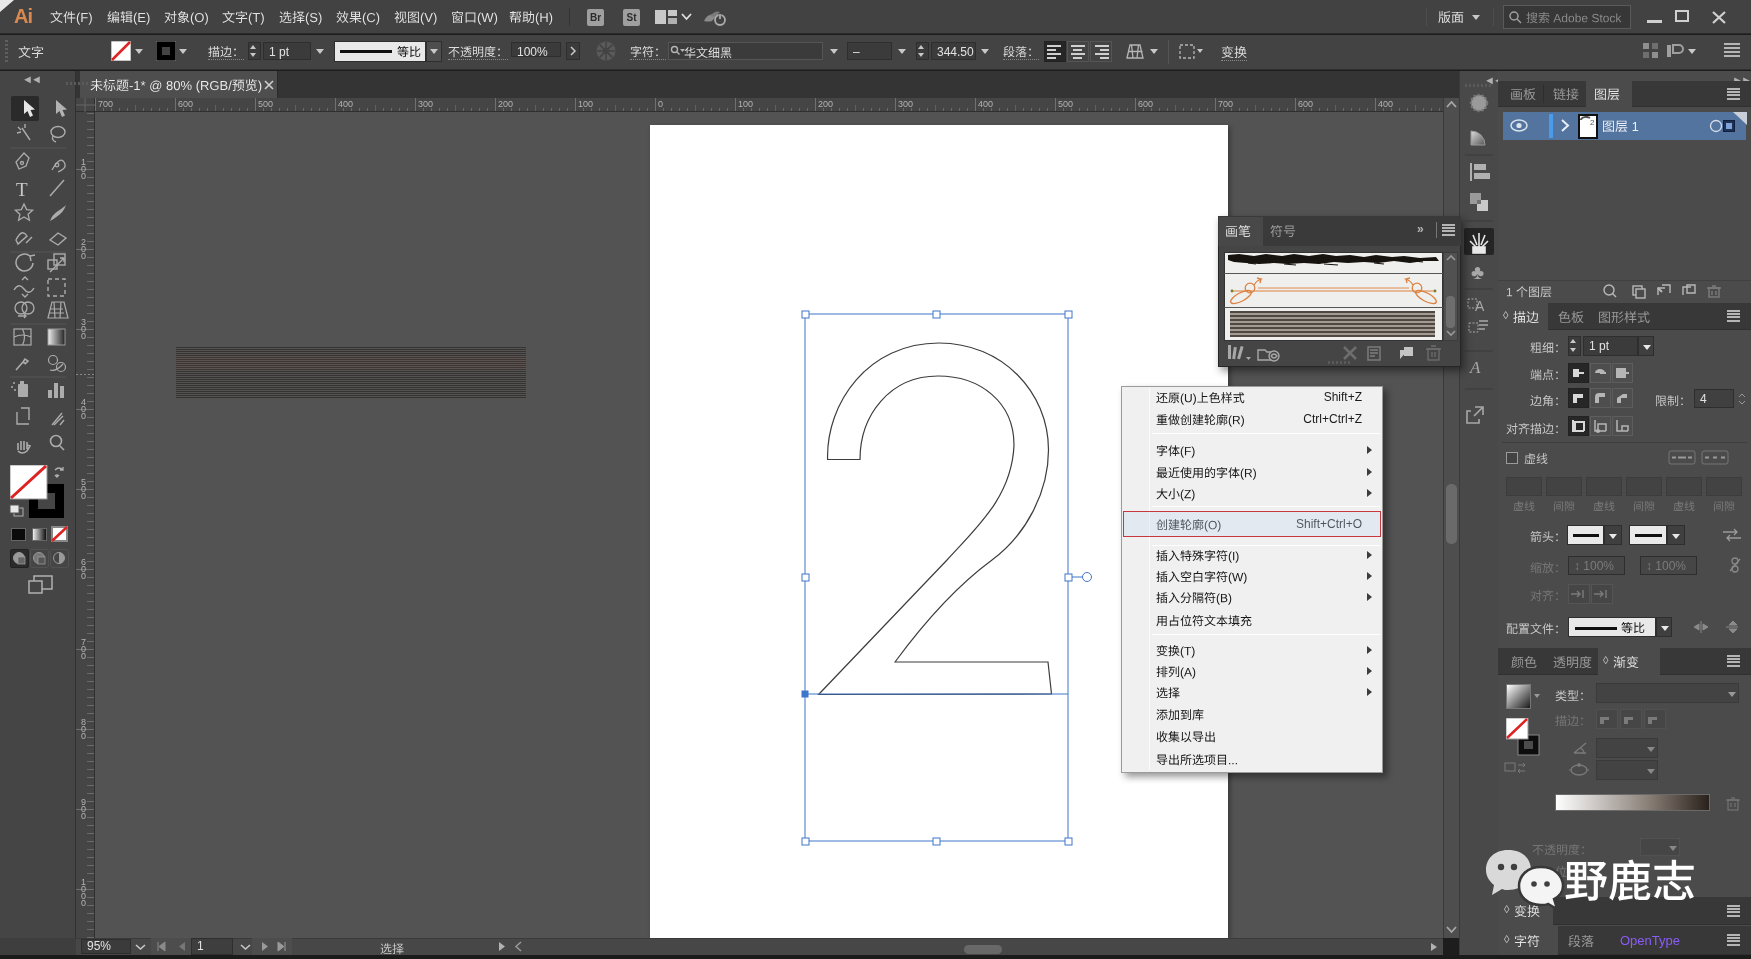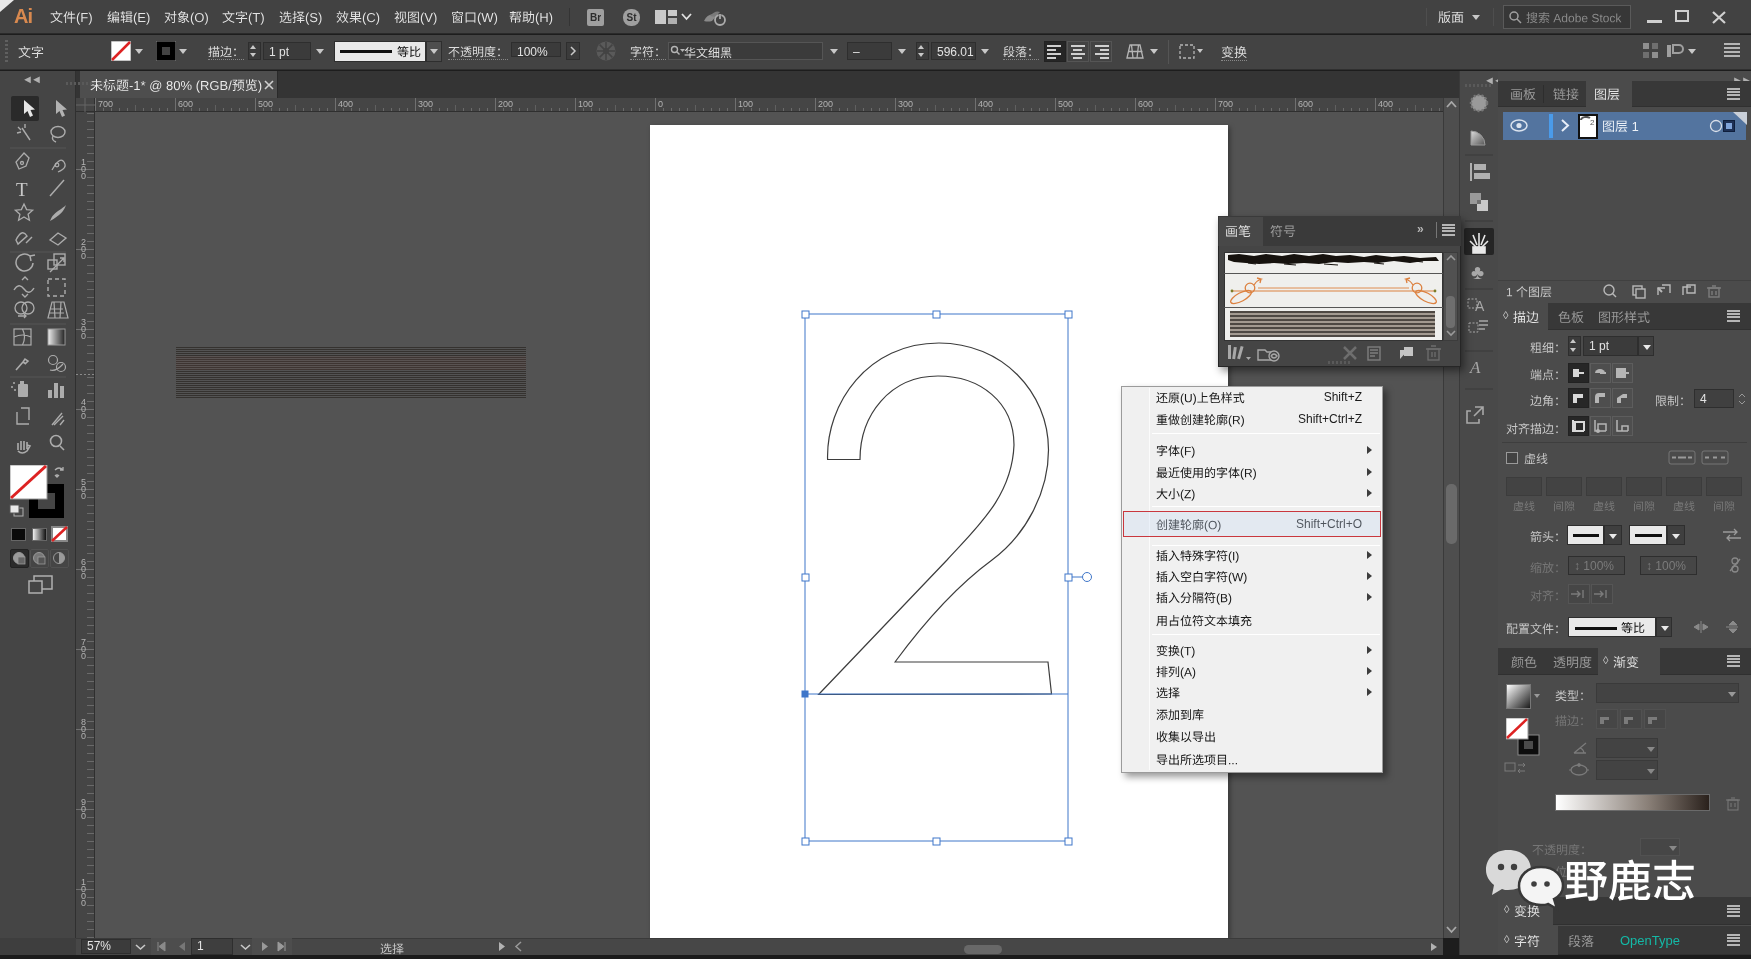--- a/index.html
+++ b/index.html
@@ -254,21 +254,21 @@
     <g fill="#e4e4e4" transform="translate(0 13.0)">
       <use href="#tg25" transform="translate(0.0 0) scale(0.01300 -0.01300)"></use>
       <use href="#tg26" transform="translate(13.0 0) scale(0.01300 -0.01300)"></use>
       <use href="#tg2" transform="translate(26.0 0) scale(0.00635 -0.00635)"></use>
       <use href="#tg27" transform="translate(30.3 0) scale(0.00635 -0.00635)"></use>
       <use href="#tg4" transform="translate(39.7 0) scale(0.00635 -0.00635)"></use>
     </g>
   </svg>
 <div style="position:absolute;left:569px;top:8px;width:1px;height:18px;background:#343434"></div>
 <div style="position:absolute;left:587px;top:9px;width:17px;height:17px;background:#9f9f9f;border-radius:2px;color:#2d2d2d;font-size:10px;font-weight:bold;text-align:center;line-height:17px">Br</div>
-<div style="position:absolute;left:623px;top:9px;width:17px;height:17px;background:#9f9f9f;border-radius:8px;color:#2d2d2d;font-size:10px;font-weight:bold;text-align:center;line-height:17px">St</div>
+<div style="position:absolute;left:623px;top:9px;width:17px;height:17px;background:#9f9f9f;border-radius:2px;color:#2d2d2d;font-size:10px;font-weight:bold;text-align:center;line-height:17px">St</div>
 <div style="position:absolute;left:655px;top:10px;width:11px;height:14px;background:#c9c9c9"></div>
 <div style="position:absolute;left:668px;top:10px;width:9px;height:6px;background:#c9c9c9"></div>
 <div style="position:absolute;left:668px;top:18px;width:9px;height:6px;background:#b0b0b0"></div>
 <svg class="ab" style="left:681px;top:13px" width="11" height="8">
     <path d="M1 1 L5.5 6 L10 1" fill="none" stroke="#e0e0e0" stroke-width="1.8"></path>
   </svg>
 <svg class="ab" style="left:702px;top:8px" width="26" height="20">
     <path d="M2 13 Q6 4 15 7 L10 13 Q6 14 2 13 Z" fill="#8a8a8a"></path>
     <path d="M8 8 Q13 2 18 4 L14 9 Z" fill="#7a7a7a"></path>
     <circle cx="18" cy="12" r="5" fill="none" stroke="#acacac" stroke-width="1.8"></circle>
@@ -392,21 +392,21 @@
     <circle cx="4.5" cy="4.5" r="3" fill="none" stroke="#b5b5b5" stroke-width="1.4"></circle>
     <line x1="7" y1="7" x2="9.5" y2="9.5" stroke="#b5b5b5" stroke-width="1.4"></line>
     <path d="M10 4 l5 0 -2.5 3 z" fill="#b5b5b5"></path>
   </svg>
 <div class="chev" style="left:830px;top:49px"></div>
 <div class="fld" style="left:847px;top:42px;width:45px;height:18px">–</div>
 <div class="chev" style="left:898px;top:49px"></div>
 <div class="spin" style="left:916px;top:42px;height:18px"></div>
 <div class="chev" style="left:918px;top:45px;border-top:none;border-bottom:4px solid #c8c8c8;border-left-width:3px;border-right-width:3px"></div>
 <div class="chev" style="left:918px;top:53px;border-left-width:3px;border-right-width:3px;border-top-width:4px"></div>
-<div class="fld" style="left:931px;top:42px;width:45px;height:18px">596.01</div>
+<div class="fld" style="left:931px;top:42px;width:45px;height:18px">344.50</div>
 <div class="chev" style="left:981px;top:49px"></div>
 <svg style="position:absolute;left:1003px;top:44px;overflow:visible" width="38" height="16">
     <g fill="#dedede" transform="translate(0 12.2)">
       <use href="#tg53" transform="translate(0.0 0) scale(0.01200 -0.01200)"></use>
       <use href="#tg54" transform="translate(12.0 0) scale(0.01200 -0.01200)"></use>
       <use href="#tg42" transform="translate(24.0 0) scale(0.01200 -0.01200)"></use>
     </g>
   </svg>
 <div style="position:absolute;left:1003px;top:59px;width:36px;height:1px;border-bottom:1px dotted #888"></div>
 <div style="position:absolute;left:1044px;top:41px;width:22px;height:21px;background:#262626;border:1px solid #222"></div>
@@ -741,21 +741,21 @@
 <svg class="ab" style="left:1446px;top:101px" width="11" height="8">
     <path d="M1 6 L5.5 1 L10 6" fill="none" stroke="#a8a8a8" stroke-width="1.8"></path>
   </svg>
 <svg class="ab" style="left:1446px;top:926px" width="11" height="8">
     <path d="M1 1 L5.5 6 L10 1" fill="none" stroke="#a8a8a8" stroke-width="1.8"></path>
   </svg>
 <div style="position:absolute;left:1446px;top:484px;width:11px;height:60px;background:#6a6a6a;border-radius:5px"></div>
 <div style="position:absolute;left:76px;top:938px;width:1367px;height:17px;background:#474747;border-top:1px solid #3a3a3a"></div>
 <div style="position:absolute;left:0;top:955px;width:1751px;height:4px;background:#1b1b1b"></div>
 <div style="position:absolute;left:0;top:938px;width:76px;height:17px;background:#3e3e3e"></div>
-<div class="fld" style="left:81px;top:939px;width:50px;height:15px;line-height:13px;font-size:12px">57%</div>
+<div class="fld" style="left:81px;top:939px;width:50px;height:15px;line-height:13px;font-size:12px">95%</div>
 <svg class="ab" style="left:135px;top:944px" width="11" height="7">
     <path d="M1 1 L5.5 5 L10 1" fill="none" stroke="#c8c8c8" stroke-width="1.6"></path>
   </svg>
 <div style="position:absolute;left:151px;top:938px;width:40px;height:17px;background:#4d4d4d"></div>
 <svg class="ab" style="left:155px;top:941px" width="40" height="11">
     <path d="M3 1 v9 M4 5.5 L10 1 v9 z" fill="#8a8a8a" stroke="#8a8a8a"></path>
     <path d="M24 5.5 L30 1 v9 z" fill="#777"></path>
   </svg>
 <div class="fld" style="left:191px;top:938px;width:42px;height:17px;line-height:15px;background:#3e3e3e">1</div>
 <svg class="ab" style="left:240px;top:944px" width="11" height="7">
@@ -1281,21 +1281,21 @@
       <use href="#tg11" transform="translate(0.0 0) scale(0.01300 -0.01300)"></use>
       <use href="#tg49" transform="translate(13.0 0) scale(0.01300 -0.01300)"></use>
     </g>
   </svg>
 <svg style="position:absolute;left:1568px;top:933px;overflow:visible" width="28" height="18">
     <g fill="#9b9b9b" transform="translate(0 13.0)">
       <use href="#tg53" transform="translate(0.0 0) scale(0.01300 -0.01300)"></use>
       <use href="#tg54" transform="translate(13.0 0) scale(0.01300 -0.01300)"></use>
     </g>
   </svg>
-<div style="position:absolute;left:1620px;top:933px;color:#14b8a6;font-size:13px">OpenType</div>
+<div style="position:absolute;left:1620px;top:933px;color:#8b5cf6;font-size:13px">OpenType</div>
 <div style="position:absolute;left:1727px;top:934px;width:13px;height:12px">
     <div style="position:absolute;left:0;top:0px;width:13px;height:1.6px;background:#b5b5b5"></div>
     <div style="position:absolute;left:0;top:3px;width:13px;height:1.6px;background:#b5b5b5"></div>
     <div style="position:absolute;left:0;top:6px;width:13px;height:1.6px;background:#b5b5b5"></div>
     <div style="position:absolute;left:0;top:10px;width:13px;height:1.6px;background:#b5b5b5"></div>
   </div>
 <div style="position:absolute;left:1218px;top:216px;width:243px;height:151px;background:#454545;border:1px solid #262626;box-shadow:3px 4px 8px rgba(0,0,0,0.45)"></div>
 <div style="position:absolute;left:1218px;top:216px;width:243px;height:30px;background:#3a3a3a"></div>
 <div style="position:absolute;left:1219px;top:217px;width:44px;height:29px;background:#484848"></div>
 <svg style="position:absolute;left:1225px;top:223px;overflow:visible" width="28" height="18">
@@ -1394,21 +1394,21 @@
       <use href="#tg112" transform="translate(12.0 0) scale(0.01200 -0.01200)"></use>
       <use href="#tg113" transform="translate(24.0 0) scale(0.01200 -0.01200)"></use>
       <use href="#tg114" transform="translate(36.0 0) scale(0.01200 -0.01200)"></use>
       <use href="#tg115" transform="translate(48.0 0) scale(0.01200 -0.01200)"></use>
       <use href="#tg116" transform="translate(60.0 0) scale(0.01200 -0.01200)"></use>
       <use href="#tg2" transform="translate(72.0 0) scale(0.00586 -0.00586)"></use>
       <use href="#tg67" transform="translate(76.0 0) scale(0.00586 -0.00586)"></use>
       <use href="#tg4" transform="translate(84.7 0) scale(0.00586 -0.00586)"></use>
     </g>
   </svg>
-<div style="position:absolute;left:1270px;top:412px;width:92px;text-align:right;color:#1a1a1a;font-size:12px">Shift+Ctrl+Z</div>
+<div style="position:absolute;left:1270px;top:412px;width:92px;text-align:right;color:#1a1a1a;font-size:12px">Ctrl+Ctrl+Z</div>
 <div style="position:absolute;left:1152px;top:433px;width:228px;height:1px;background:#d7d7d7;border-bottom:1px solid #fff"></div>
 <svg style="position:absolute;left:1156px;top:443px;overflow:visible" width="41" height="16">
     <g fill="#1a1a1a" transform="translate(0 12.2)">
       <use href="#tg11" transform="translate(0.0 0) scale(0.01200 -0.01200)"></use>
       <use href="#tg117" transform="translate(12.0 0) scale(0.01200 -0.01200)"></use>
       <use href="#tg2" transform="translate(24.0 0) scale(0.00586 -0.00586)"></use>
       <use href="#tg3" transform="translate(28.0 0) scale(0.00586 -0.00586)"></use>
       <use href="#tg4" transform="translate(35.3 0) scale(0.00586 -0.00586)"></use>
     </g>
   </svg>

